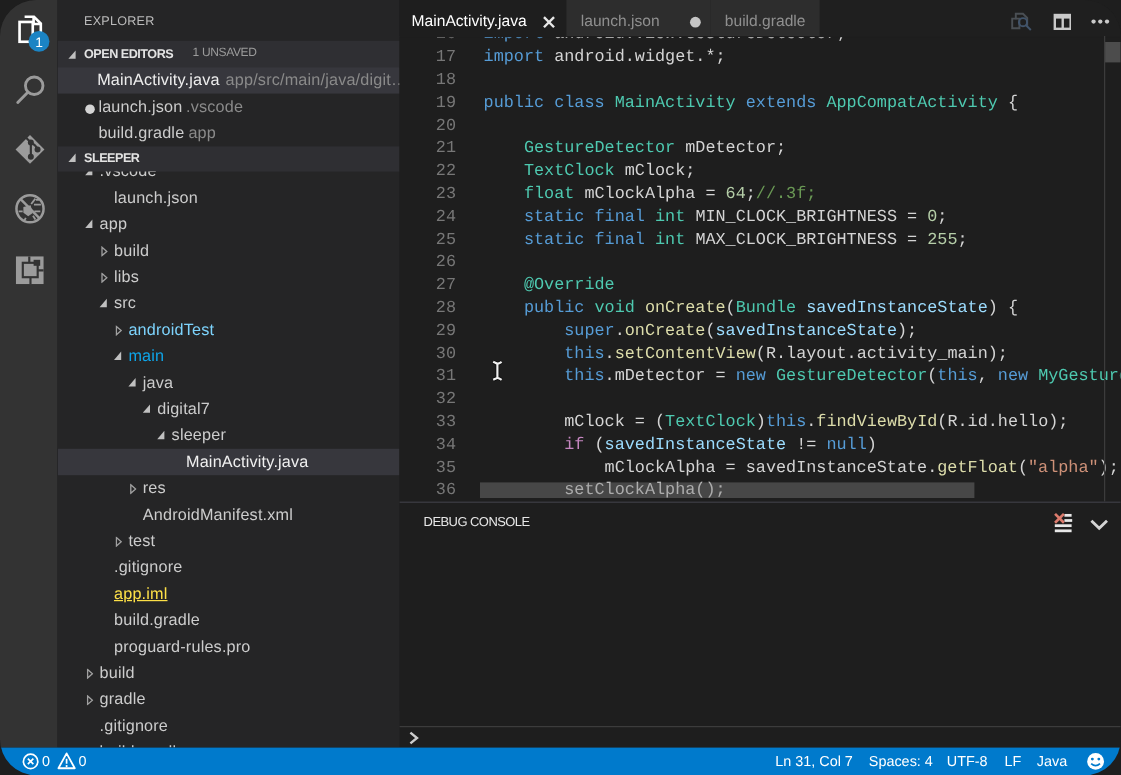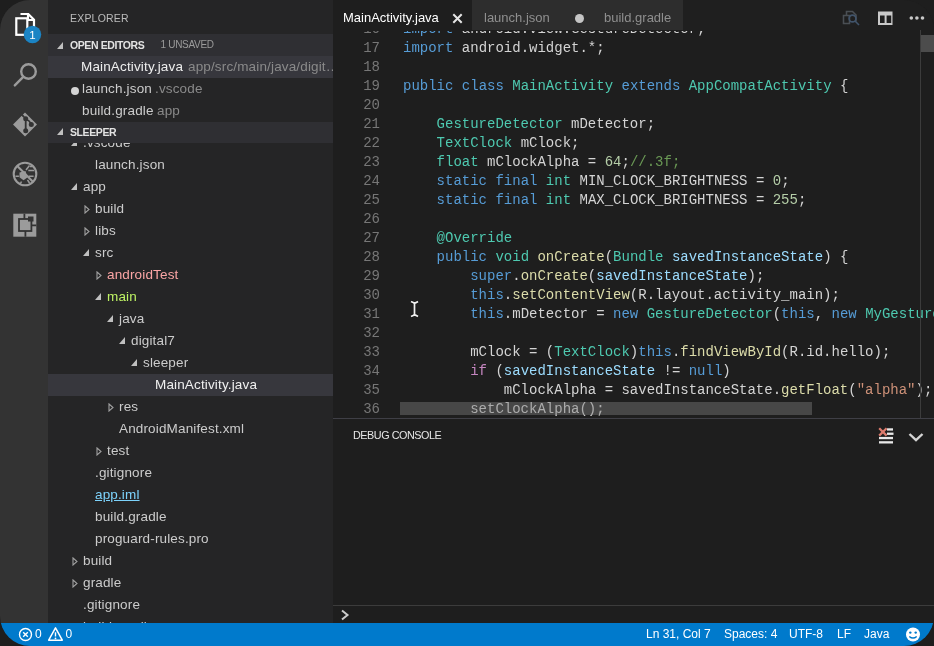--- a/index.html
+++ b/index.html
@@ -86,25 +86,25 @@
             <span class="nm" style="left:47px;color:#cccccc;">libs</span>
           </div>
     <div class="row" style="top:242px;">
             <span class="tw-exp" style="left:34.5px;top:7px;"></span>
             <span class="nm" style="left:47px;color:#cccccc;">src</span>
           </div>
     <div class="row" style="top:264px;">
             <svg style="position:absolute;left:47.5px;top:7px;" width="6" height="9" viewBox="0 0 6 9">
               <path d="M1 1 L5 4.5 L1 8 Z" fill="none" stroke="#a0a0a0" stroke-width="1.1"></path>
             </svg>
-            <span class="nm" style="left:59px;color:#fca5a5;">androidTest</span>
+            <span class="nm" style="left:59px;color:#7dd3fc;">androidTest</span>
           </div>
     <div class="row" style="top:286px;">
             <span class="tw-exp" style="left:46.5px;top:7px;"></span>
-            <span class="nm" style="left:59px;color:#bef264;">main</span>
+            <span class="nm" style="left:59px;color:#0ea5e9;">main</span>
           </div>
     <div class="row" style="top:308px;">
             <span class="tw-exp" style="left:58.5px;top:7px;"></span>
             <span class="nm" style="left:71px;color:#cccccc;">java</span>
           </div>
     <div class="row" style="top:330px;">
             <span class="tw-exp" style="left:70.5px;top:7px;"></span>
             <span class="nm" style="left:83px;color:#cccccc;">digital7</span>
           </div>
     <div class="row" style="top:352px;">
@@ -127,21 +127,21 @@
     <div class="row" style="top:440px;">
             <svg style="position:absolute;left:47.5px;top:7px;" width="6" height="9" viewBox="0 0 6 9">
               <path d="M1 1 L5 4.5 L1 8 Z" fill="none" stroke="#a0a0a0" stroke-width="1.1"></path>
             </svg>
             <span class="nm" style="left:59px;color:#cccccc;">test</span>
           </div>
     <div class="row" style="top:462px;">
             <span class="nm" style="left:47px;color:#cccccc;">.gitignore</span>
           </div>
     <div class="row" style="top:484px;">
-            <span class="nm" style="left:47px;color:#7dd3fc;text-decoration:underline;">app.iml</span>
+            <span class="nm" style="left:47px;color:#fde047;text-decoration:underline;">app.iml</span>
           </div>
     <div class="row" style="top:506px;">
             <span class="nm" style="left:47px;color:#cccccc;">build.gradle</span>
           </div>
     <div class="row" style="top:528px;">
             <span class="nm" style="left:47px;color:#cccccc;">proguard-rules.pro</span>
           </div>
     <div class="row" style="top:550px;">
             <svg style="position:absolute;left:23.5px;top:7px;" width="6" height="9" viewBox="0 0 6 9">
               <path d="M1 1 L5 4.5 L1 8 Z" fill="none" stroke="#a0a0a0" stroke-width="1.1"></path>

